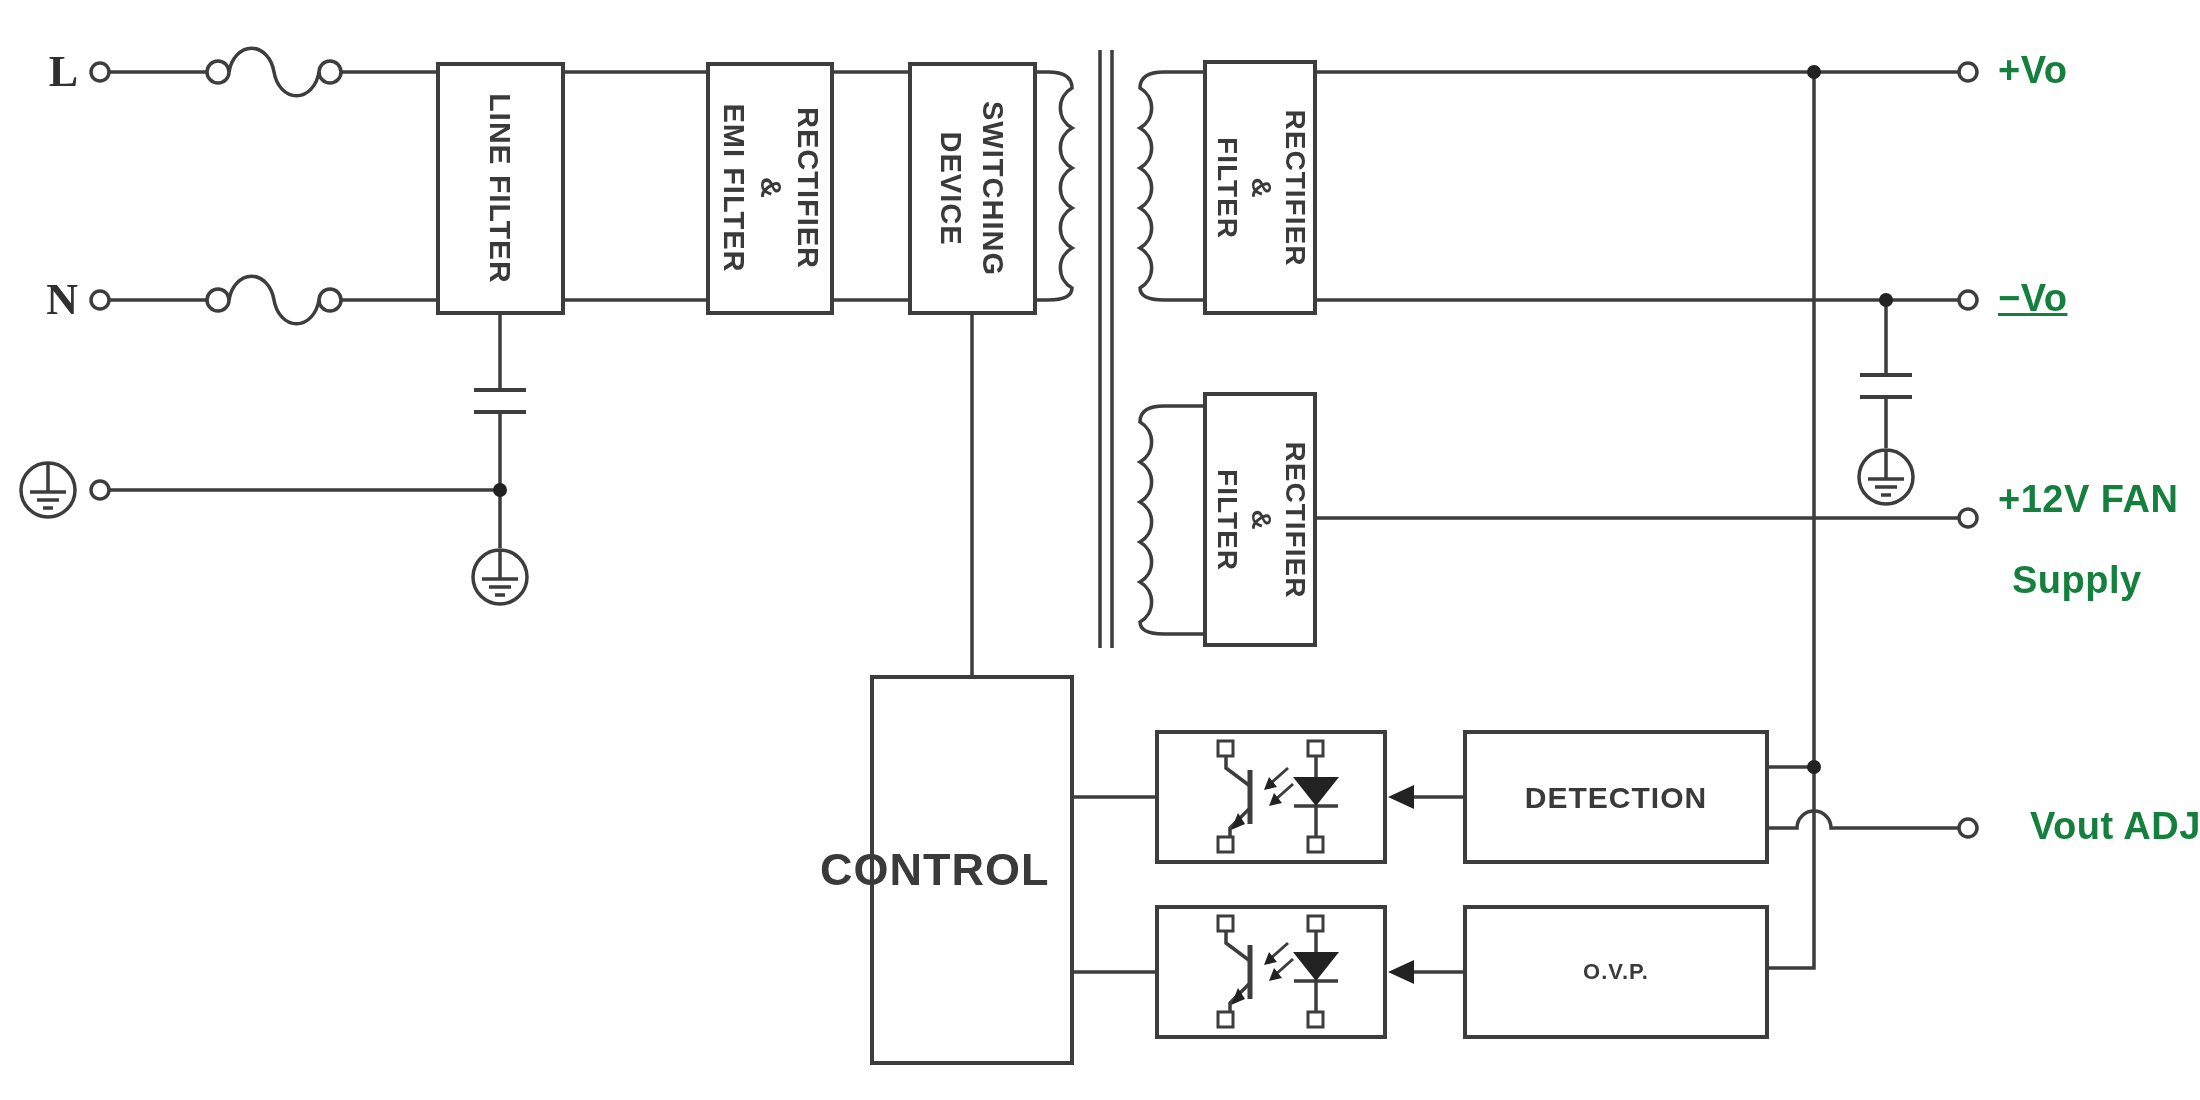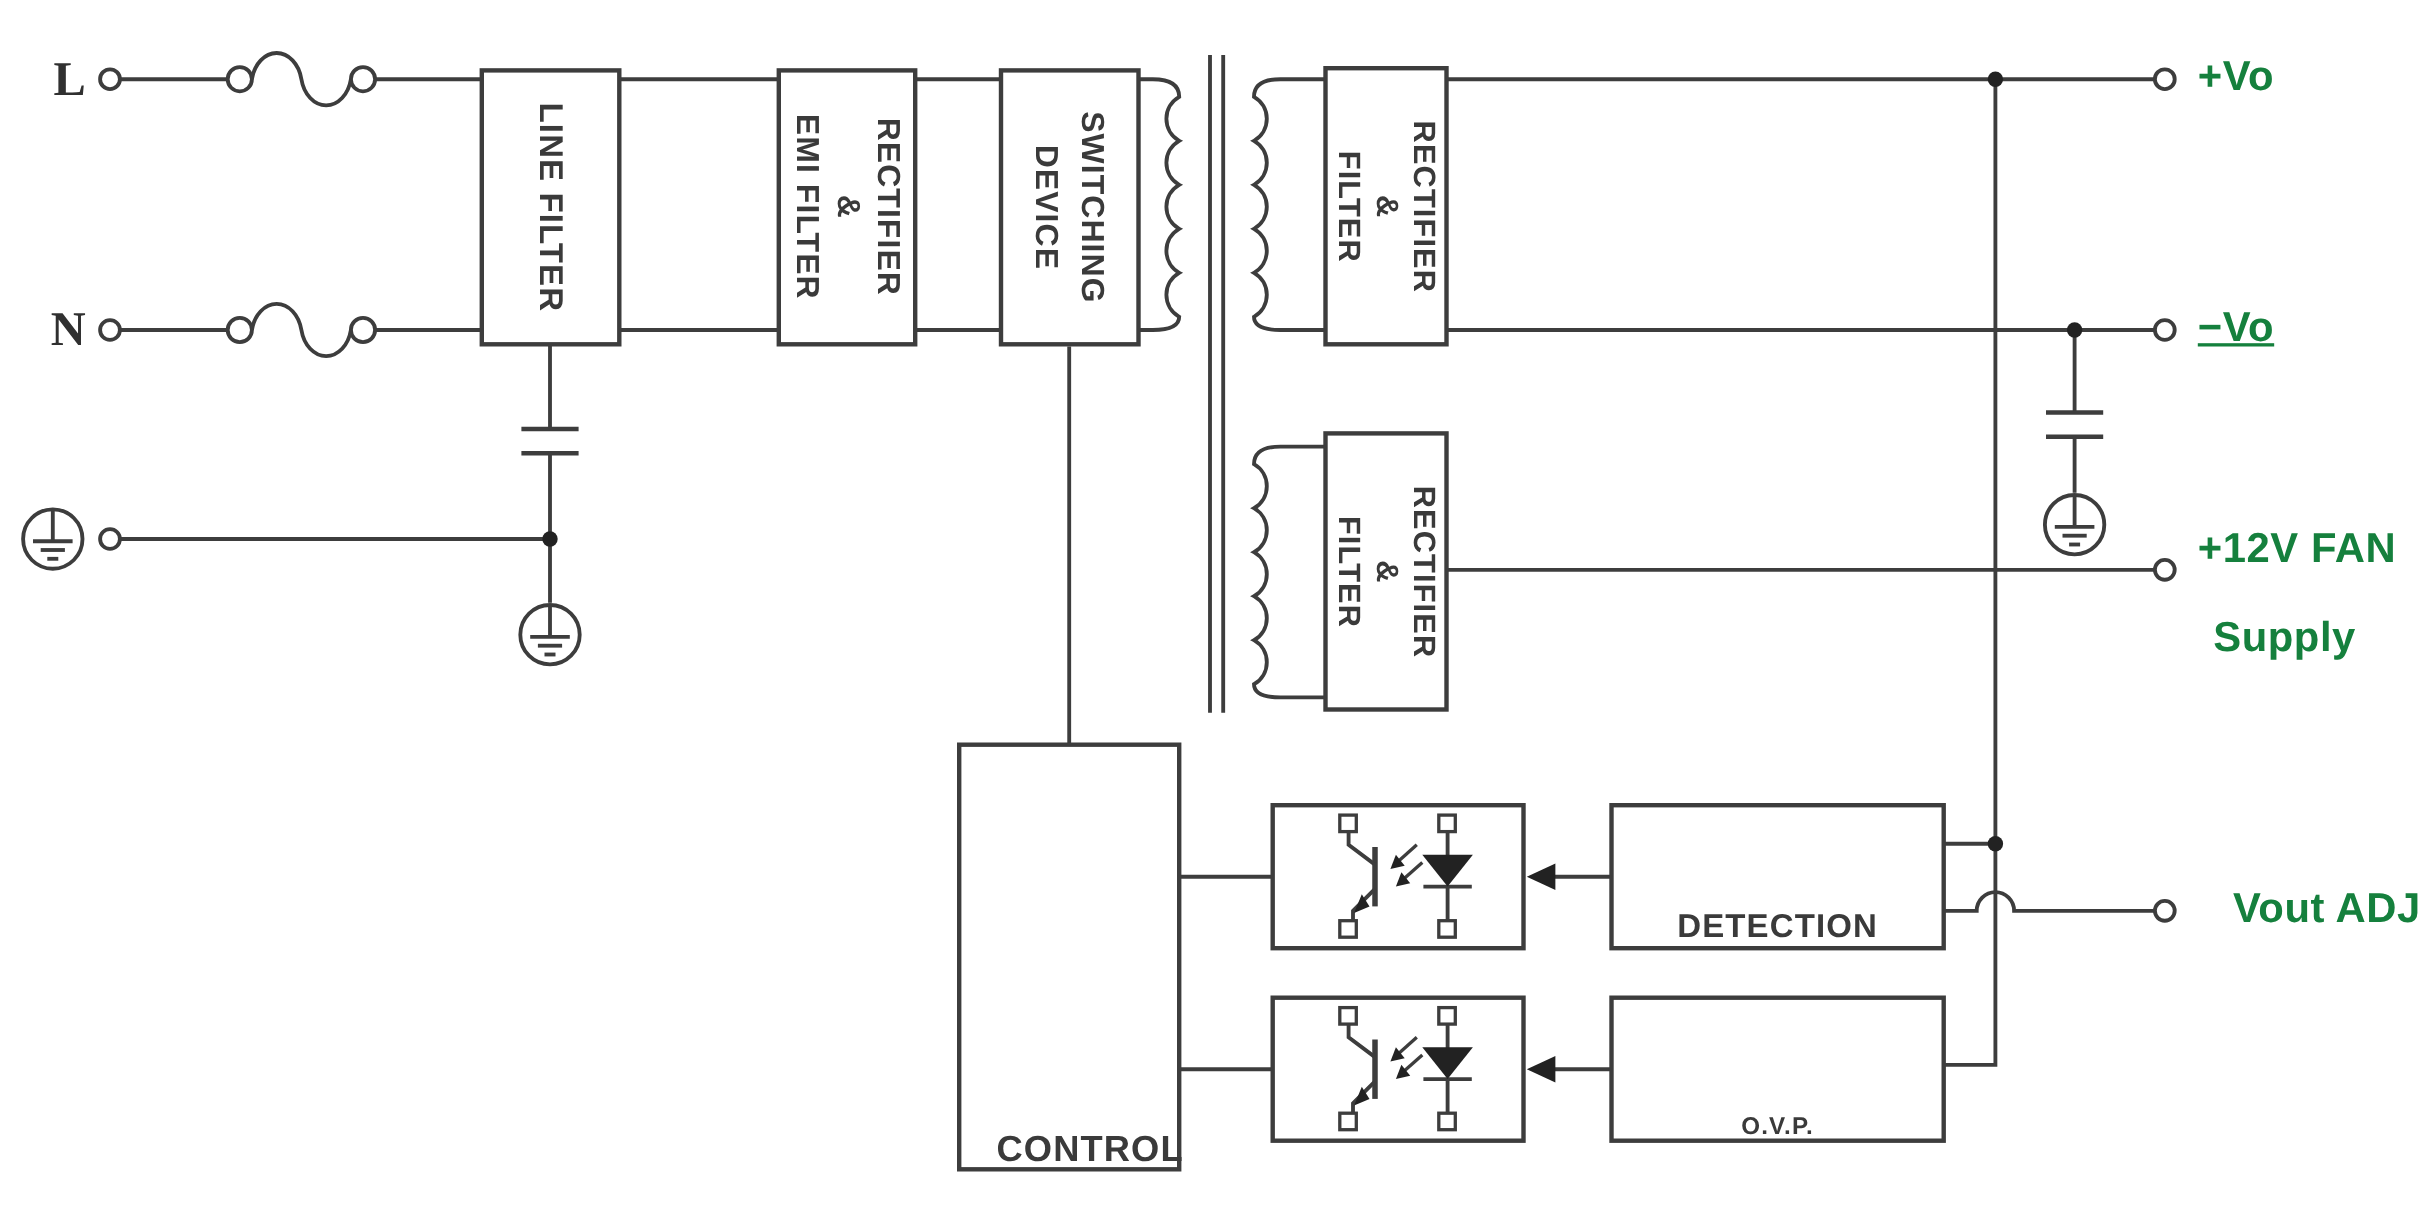--- a/index.html
+++ b/index.html
@@ -12,21 +12,21 @@
   .lbl{
     position:absolute;font-weight:bold;color:#15803d;white-space:nowrap;
     font-size:38px;line-height:1.15;letter-spacing:.5px;
   }
   .serif-lbl{
     position:absolute;font-family:"Liberation Serif", serif;font-weight:bold;
     color:#303030;font-size:44px;line-height:1;text-align:right;
   }
   
   .hblock{
-    position:absolute;display:flex;flex-direction:row;align-items:flex-end;justify-content:center;
+    position:absolute;display:flex;flex-direction:column;align-items:flex-end;justify-content:center;
     font-weight:bold;color:#3a3a3a;text-align:center;letter-spacing:1px;
   }
   
   .vblock{
     position:absolute;display:flex;flex-direction:column;align-items:center;justify-content:center;
     transform:rotate(90deg);font-weight:bold;color:#3a3a3a;text-align:center;letter-spacing:1px;
   }
   .vblock div,.hblock div{width:100%;text-align:center;}
 </style>
 </head>
@@ -207,21 +207,21 @@
     <div>RECTIFIER</div>
     <div>&amp;</div>
     <div>FILTER</div>
   </div>
   <div class="vblock" style="left:1134.5px;top:464.5px;width:251px;height:110px;font-size:28px;line-height:34px;">
     <div>RECTIFIER</div>
     <div>&amp;</div>
     <div>FILTER</div>
   </div>
 
-  <div class="hblock" style="left:891px;top:677px;width:200px;height:386px;font-size:33px;">
+  <div class="hblock" style="left:820px;top:677px;width:200px;height:386px;font-size:45px;">
     <div>CONTROL</div>
   </div>
   <div class="hblock" style="left:1465px;top:732px;width:302px;height:130px;font-size:30px;line-height:39px;">
     <div>DETECTION</div>
   </div>
   <div class="hblock" style="left:1465px;top:907px;width:302px;height:130px;font-size:22px;">
     <div>O.V.P.</div>
   </div>
 
   <div class="lbl" style="left:1998px;top:49px;">+Vo</div>

